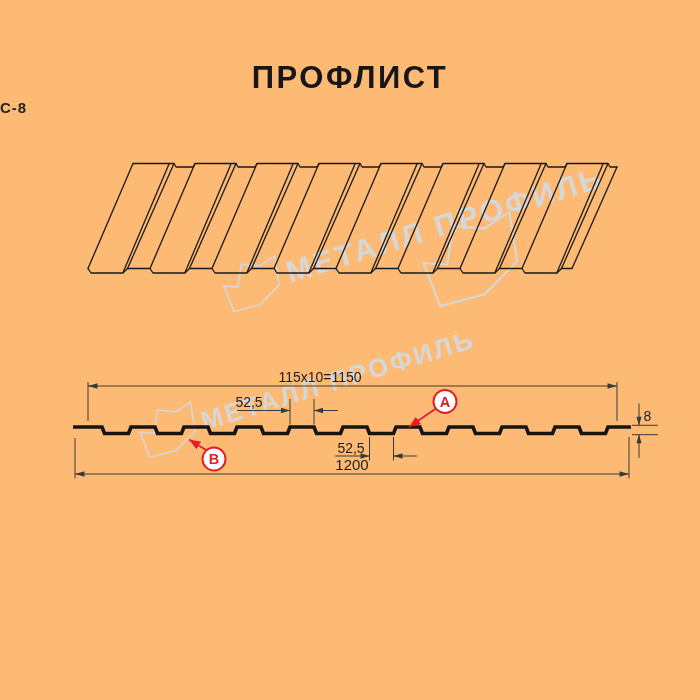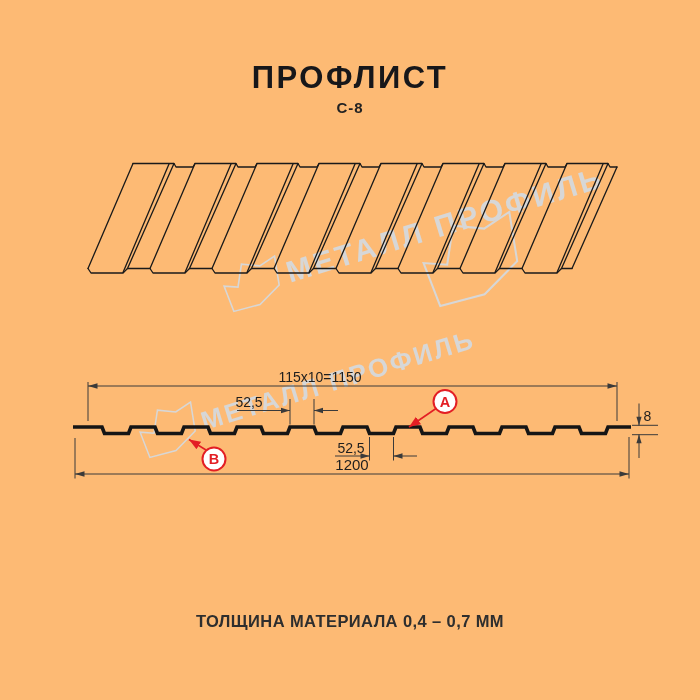--- a/index.html
+++ b/index.html
@@ -1,20 +1,20 @@
 <!DOCTYPE html>
 <html><head>
 <meta charset="utf-8">
 <style>
   html,body{margin:0;padding:0;background:#fff;}
   #stage{position:relative;width:700px;height:700px;background:#fdba74;overflow:hidden;
          font-family:"Liberation Sans",sans-serif;}
   .title{position:absolute;top:60px;left:0;width:700px;text-align:center;
          font-size:31px;font-weight:800;letter-spacing:2.5px;color:#17171a;}
-  .subtitle{position:absolute;top:99px;left:0;width:700px;text-align:center;
+  .subtitle{position:absolute;top:99px;left:0;width:700px;
          font-size:15px;font-weight:600;letter-spacing:1px;color:#222;}
   .footer{position:absolute;top:612px;left:0;width:700px;text-align:center;
          font-size:16.5px;font-weight:600;letter-spacing:0.4px;color:#2e2e2e;}
   svg{position:absolute;top:0;left:0;}
   .dimtxt{font-size:14px;fill:#1e1e1e;}
   .dimtxt-big{font-size:15px;fill:#1e1e1e;}
   .redtxt{font-size:14.5px;font-weight:bold;fill:#e31e24;}
   .wmtext{fill:#d7d7d7;font-weight:bold;}
 </style>
 </head>
@@ -109,14 +109,13 @@
       </g>
 
       <g>
         <line x1="206" y1="450" x2="189" y2="439.5" stroke="#e31e24" stroke-width="1.6" marker-end="url(#arr-red)"></line>
         <circle cx="214" cy="459" r="11.5" fill="#fff" stroke="#e31e24" stroke-width="2"></circle>
         <text class="redtxt" x="214" y="464" text-anchor="middle">В</text>
       </g>
     </g>
   </svg>
 
-  <div class="footer">ТОЛЩИНА МАТЕРИАЛА 0,4 – 0,7 ММ</div>
 </div>
 
 </body></html>

